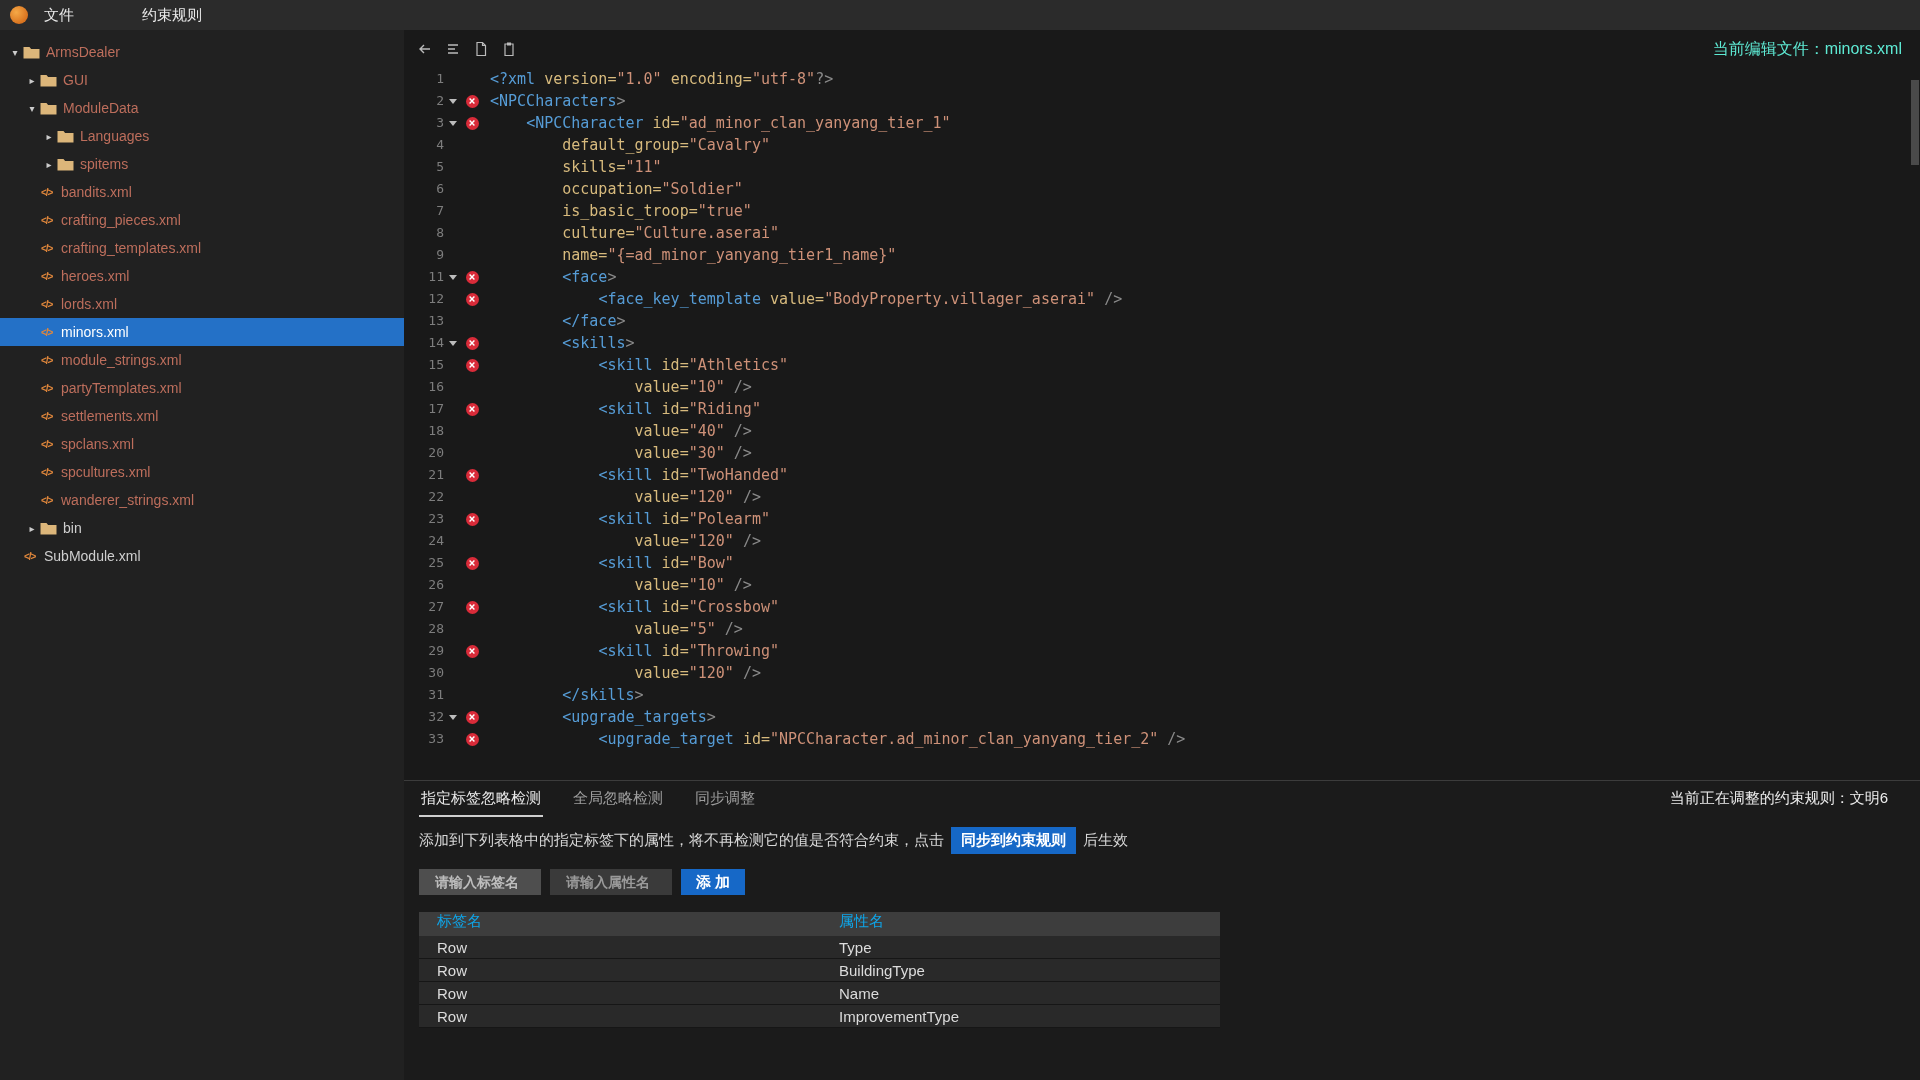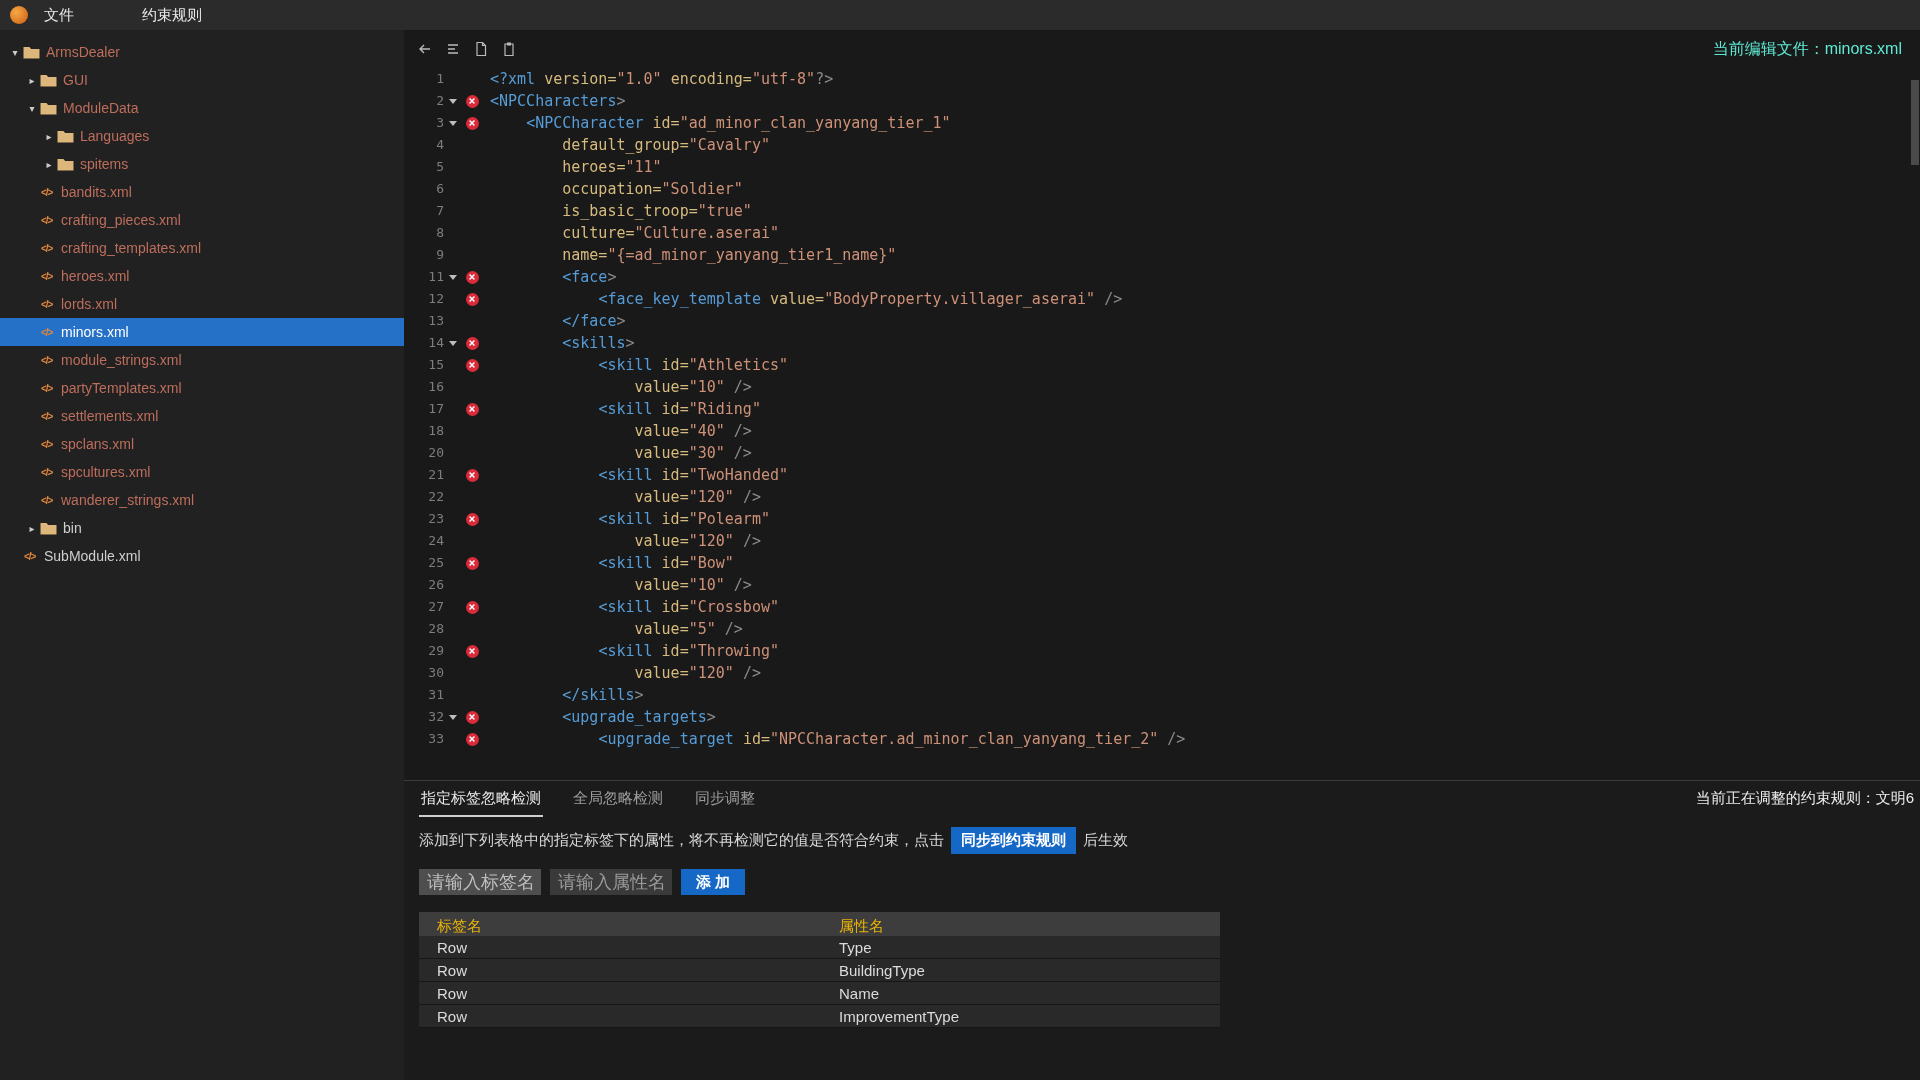--- a/index.html
+++ b/index.html
@@ -43,38 +43,38 @@
   .err-badge{width:13px;height:13px;border-radius:50%;background:#d92b39;display:inline-flex;align-items:center;justify-content:center;}
   .code-text{white-space:pre;margin-left:8px;color:#c8c8c8;}
   .tk-tag{color:#569cd6;}
   .tk-attr{color:#d7ba7d;}
   .tk-str{color:#ce9178;}
   .tk-punc{color:#8a8a8a;}
   .scroll-thumb{position:absolute;top:12px;right:1px;width:8px;height:85px;background:#4a4a4a;}
 
   
   .panel{height:300px;flex:none;background:#1b1b1b;border-top:1px solid #3c3c3c;}
-  .panel-tabs{display:flex;align-items:flex-end;height:36px;gap:20px;padding:0 6px 0 15px;}
+  .panel-tabs{display:flex;align-items:flex-end;height:36px;gap:20px;padding:0 32px 0 15px;}
   .tab{font-size:15px;color:#9d9d9d;padding:8px 2px 7px;cursor:pointer;border-bottom:2px solid transparent;}
   .tab.active{color:#e9e9e9;border-bottom-color:#cfcfcf;}
   .rule-label{margin-left:auto;color:#ececec;font-size:15px;padding-bottom:9px;}
   .panel-desc{margin:10px 0 0 15px;color:#d8d8d8;font-size:15px;display:flex;align-items:center;gap:7px;}
   .sync-btn{background:#1668c7;color:#ffffff;border:none;font-size:15px;font-weight:bold;
     padding:4px 10px;font-family:"Liberation Sans",sans-serif;cursor:pointer;}
   .panel-inputs{margin:15px 0 0 15px;display:flex;gap:9px;}
-  .panel-inputs input{width:122px;height:26px;border:none;padding:0 8px;font-size:18px;color:#e6e6e6;
-    font-family:"Liberation Sans",sans-serif;outline:none;}
+  .panel-inputs input{width:122px;height:26px;border:none;padding:0 16px;font-size:14px;color:#e6e6e6;
+    font-family:"Liberation Sans",sans-serif;outline:none;font-weight:bold;}
   .inp-tag{background:#4e4e4e;}
   .inp-tag::placeholder{color:#bdbdbd;}
   .inp-attr{background:#3a3a3a;}
   .inp-attr::placeholder{color:#9a9a9a;}
   .add-btn{width:64px;height:26px;background:#1668c7;color:#ffffff;border:none;font-size:15px;
     font-weight:bold;font-family:"Liberation Sans",sans-serif;cursor:pointer;}
   .panel-table{margin:17px 0 0 15px;width:801px;font-size:15px;}
-  .t-head{display:flex;height:24px;align-items:flex-end;background:#3d3d3d;color:#eab308;}
+  .t-head{display:flex;height:24px;align-items:flex-start;background:#3d3d3d;color:#0ea5e9;}
   .t-row{display:flex;height:23px;align-items:center;background:#292929;border-bottom:1px solid #161616;color:#dcdcdc;}
   .col-tag{width:418px;flex:none;padding-left:18px;}
   .col-attr{flex:1;padding-left:2px;}
 </style>
 </head>
 <body>
 
 <div class="menubar">
   <span class="logo"></span>
   <div id="menu" style="display:flex;gap:48px;">
@@ -250,21 +250,21 @@
           <div class="code-line">
             <span class="ln">4</span>
             <span class="gut-tri"></span>
             <span class="gut-err"></span>
             <span class="code-text">        <span class="tk-attr">default_group=</span><span class="tk-str">"Cavalry"</span></span>
           </div>
           <div class="code-line">
             <span class="ln">5</span>
             <span class="gut-tri"></span>
             <span class="gut-err"></span>
-            <span class="code-text">        <span class="tk-attr">heroes=</span><span class="tk-str">"11"</span></span>
+            <span class="code-text">        <span class="tk-attr">skills=</span><span class="tk-str">"11"</span></span>
           </div>
           <div class="code-line">
             <span class="ln">6</span>
             <span class="gut-tri"></span>
             <span class="gut-err"></span>
             <span class="code-text">        <span class="tk-attr">occupation=</span><span class="tk-str">"Soldier"</span></span>
           </div>
           <div class="code-line">
             <span class="ln">7</span>
             <span class="gut-tri"></span>

